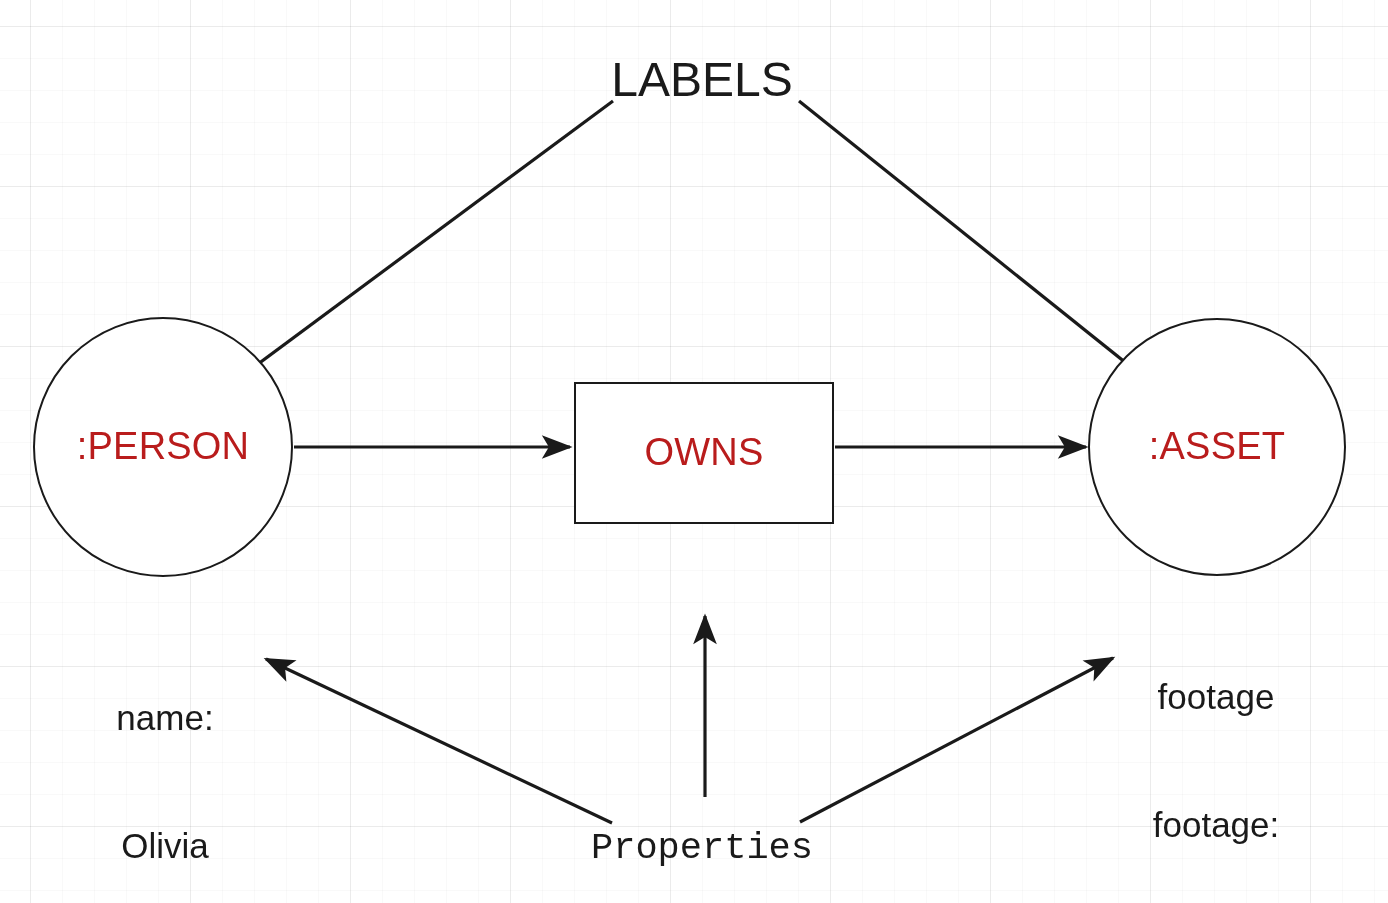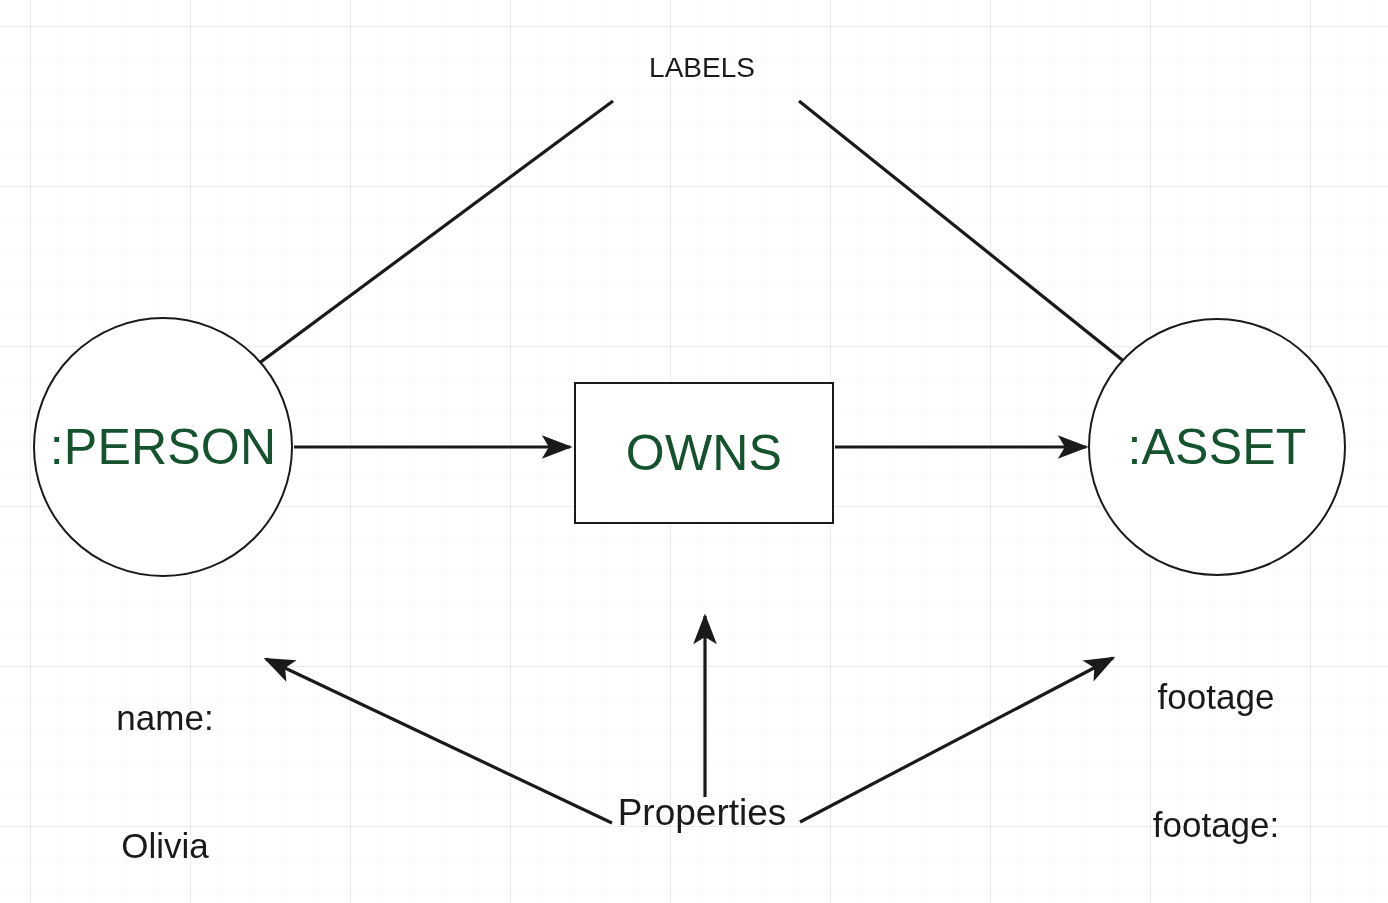--- a/index.html
+++ b/index.html
@@ -41,35 +41,35 @@
     background: #ffffff;
     border: 2px solid #1a1a1a;
     display: flex;
     align-items: center;
     justify-content: center;
   }
   .node-circle {
     border-radius: 50%;
   }
   .node-label {
-    font-size: 50px;
-    color: #14532d;
+    font-size: 38px;
+    color: #b91c1c;
     line-height: 1.05;
     white-space: nowrap;
     letter-spacing: 0.2px;
   }
   .free-text {
     position: absolute;
     color: #1a1a1a;
     line-height: 1.22;
     text-align: center;
     white-space: pre;
     transform: translateX(-50%);
   }
-  .txt-labels   { font-size: 28px; }
+  .txt-labels   { font-size: 48px; }
   .txt-prop     { font-size: 35px; }
   .txt-properties { font-size: 37px; }
 </style>
 </head>
 <body>
 
 <div id="canvas">
 
   <svg id="edges" viewBox="0 0 1388 903" xmlns="http://www.w3.org/2000/svg">
     <defs>
@@ -115,15 +115,15 @@
     <div>Olivia</div>
   </div>
 
 
   <div class="free-text txt-prop" style="left:1216px; top:591px;">
     <div>footage</div>
     <div>footage:</div>
     
   </div>
 
-  <div class="free-text txt-properties" style="left:702px; top:790px;">Properties</div>
+  <div class="free-text txt-properties" style="left:702px; top:826px;font-family:Liberation Mono, monospace;">Properties</div>
 
 </div>
 
 </body></html>

